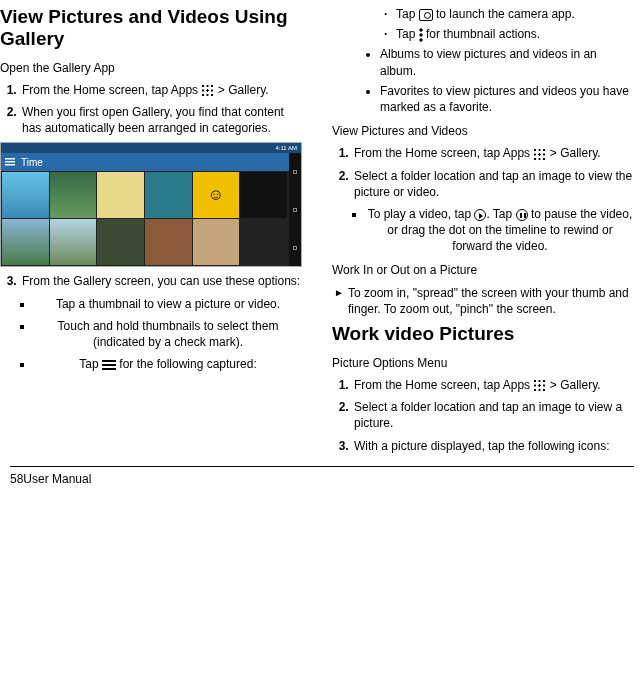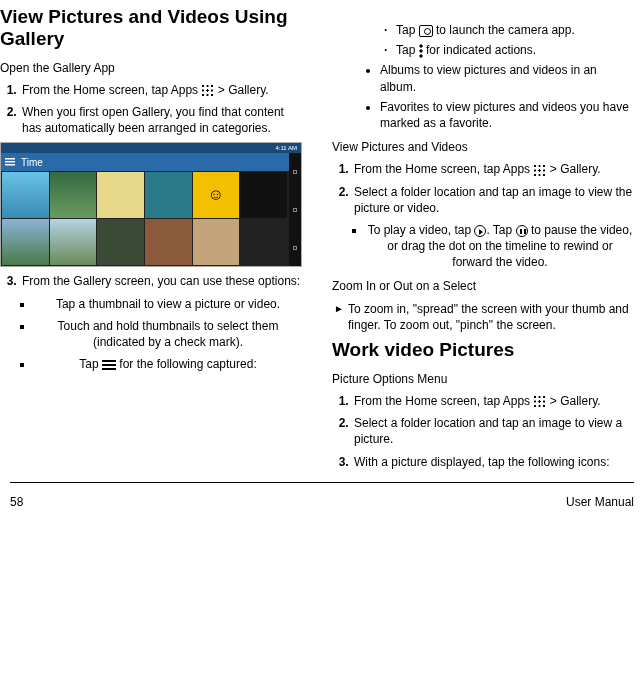--- a/index.html
+++ b/index.html
@@ -100,22 +100,22 @@
   .sc-grid div:nth-child(9){background:#3a4a35;}
   .sc-grid div:nth-child(10){background:#8a5a3a;}
   .sc-grid div:nth-child(11){background:#c4a47a;}
   .sc-grid div:nth-child(12){background:#222;}
   .sc-side { position:absolute; right:0; top:10px; bottom:0; width:12px; background:#111; display:flex; flex-direction:column; justify-content:space-around; align-items:center; }
   .sc-side span{ width:4px; height:4px; border:1px solid #888; }
 
   .footer {
     border-top: 1px solid #000;
     margin: 4px 10px 6px 10px;
-    padding-top: 11px;
-    display: flex; justify-content: space-between;
+    padding-top: 4px;
+    display: flex; 
     font-size: 12px;
   }
 </style>
 </head>
 <body>
 
 <div class="page">
 
   <div class="col">
     <h2>View Pictures and Videos Using Gallery</h2>
@@ -162,26 +162,26 @@
     <ul class="sq" style="padding-left:34px">
       <li>Tap a thumbnail to view a picture or video.</li>
       <li>Touch and hold thumbnails to select them (indicated by a check mark).</li>
       <li>
         <span>Tap </span><span class="icon icon-menu"></span><span> for the following captured:</span>
       </li>
     </ul>
   </div>
 
   <div class="col">
-    <ul class="dot" style="padding-left:64px; margin-top:16px">
+    <ul class="dot" style="padding-left:64px; margin-top:0">
       <li>
         <span>Tap </span><span class="icon icon-box cam"></span><span> to launch the camera app.</span>
       </li>
       <li>
-        <span>Tap </span><span class="icon icon-more"></span><span> for indicated actions.</span>
+        <span>Tap </span><span class="icon icon-more"></span><span> for thumbnail actions.</span>
       </li>
     </ul>
     <ul class="disc" style="padding-left:48px">
       <li><span class="b">Albums</span><span> to view pictures and videos in an album.</span></li>
       <li><span class="b">Favorites</span><span> to view pictures and videos you have marked as a favorite.</span></li>
     </ul>
 
     <h3>View Pictures and Videos</h3>
     <ol class="num">
       <li>
@@ -189,21 +189,21 @@
         <span class="icon icon-apps"></span><span> &gt; </span><span class="b">Gallery</span><span>.</span>
       </li>
       <li>Select a folder location and tap an image to view the picture or video.</li>
     </ol>
     <ul class="sq" style="padding-left:34px">
       <li>
         <span>To play a video, tap </span><span class="icon icon-play"></span><span>. Tap </span><span class="icon icon-pause"></span><span> to pause the video, or drag the dot on the timeline to rewind or forward the video.</span>
       </li>
     </ul>
 
-    <h3>Zoom In or Out on a Select</h3>
+    <h3>Work In or Out on a Picture</h3>
     <ul class="tri">
       <li>To zoom in, "spread" the screen with your thumb and finger. To zoom out, "pinch" the screen.</li>
     </ul>
 
     <h2>Work video Pictures</h2>
     <h3>Picture Options Menu</h3>
     <ol class="num">
       <li>
         <span>From the Home screen, tap </span><span class="b">Apps</span>
         <span class="icon icon-apps"></span><span> &gt; </span><span class="b">Gallery</span><span>.</span>

